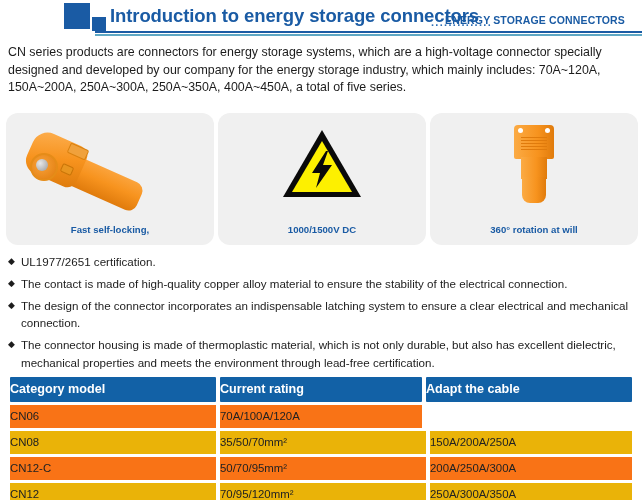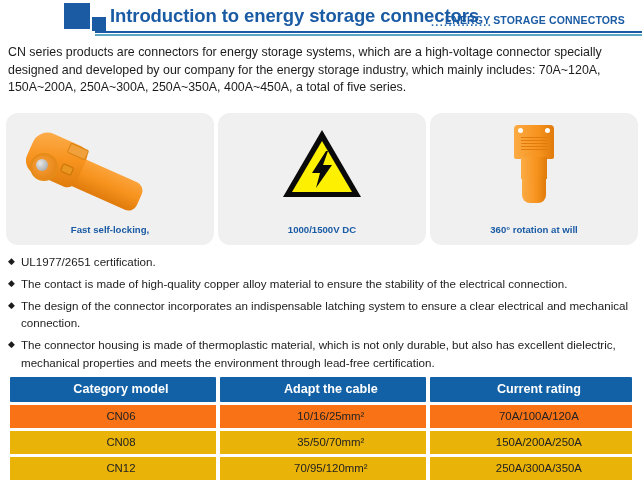--- a/index.html
+++ b/index.html
@@ -333,24 +333,23 @@
   .table {
     margin: 6px 10px 0 10px;
     width: 622px;
   }
   .trow {
     display: flex;
     gap: 4px;
     margin-bottom: 3px;
   }
   .tcell {
-    text-align: center;
+    text-align: left;
     font-size: 11.4px;
     color: #222;
-    padding-left: 16px;
   }
   .tcell.c0 { width: 206px; }
   .tcell.c1 { width: 206px; }
   .tcell.c2 { width: 202px; }
   .trow.head .tcell {
     background: #1261a6;
     color: #ffffff;
     font-weight: bold;
     font-size: 12.6px;
     line-height: 25px;
@@ -445,36 +444,40 @@
   <div class="bullet">
     <span class="dia">◆</span>
     <span>The connector housing is made of thermoplastic material, which is not only durable, but also has excellent dielectric, mechanical properties and meets the environment through lead-free certification.</span>
   </div>
 </div>
 
 <div class="table">
 
   <div class="trow head">
     <div class="tcell c0">Category model</div>
+    <div class="tcell c2">Current rating</div>
     <div class="tcell c1">Adapt the cable</div>
-    <div class="tcell c2">Current rating</div>
   </div>
 
   <div class="trow body">
     <div class="tcell c0">CN06</div>
-    <div class="tcell c1">10/16/25mm²</div>
     <div class="tcell c2">70A/100A/120A</div>
   </div>
 
   <div class="trow body alt">
     <div class="tcell c0">CN08</div>
     <div class="tcell c1">35/50/70mm²</div>
     <div class="tcell c2">150A/200A/250A</div>
   </div>
 
+  <div class="trow body">
+    <div class="tcell c0">CN12-C</div>
+    <div class="tcell c1">50/70/95mm²</div>
+    <div class="tcell c2">200A/250A/300A</div>
+  </div>
 
   <div class="trow body alt">
     <div class="tcell c0">CN12</div>
     <div class="tcell c1">70/95/120mm²</div>
     <div class="tcell c2">250A/300A/350A</div>
   </div>
 
 </div>
 
 </body></html>

